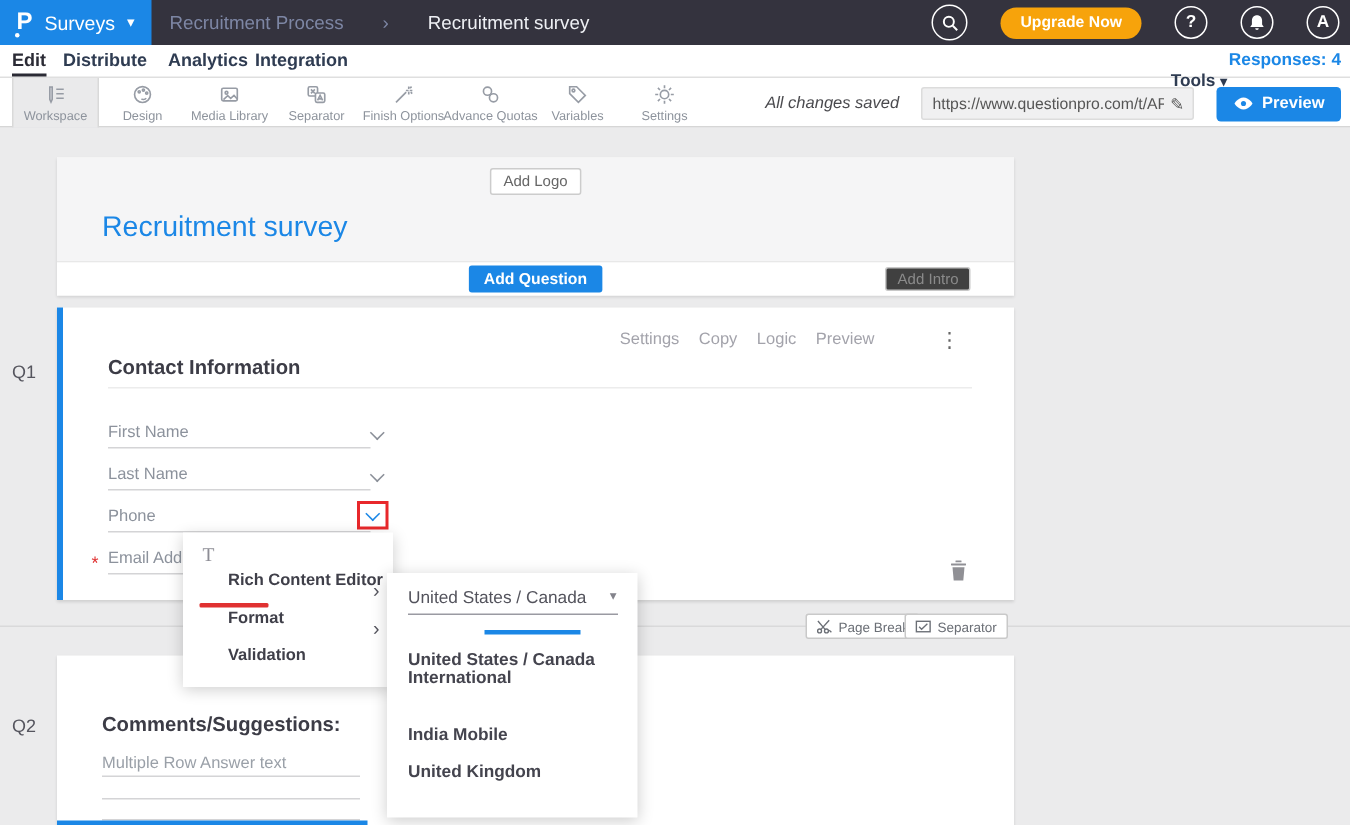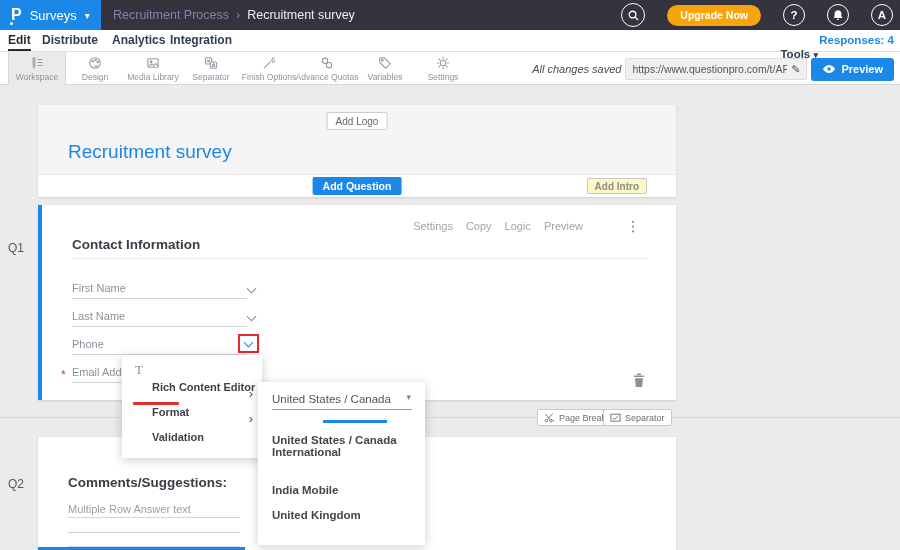--- a/index.html
+++ b/index.html
@@ -7,21 +7,21 @@
   body { font-family:"Liberation Sans", sans-serif; background:#ebebec; }
   #app { position:relative; width:900px; height:550px; overflow:hidden; background:#ebebec; }
 
   
   .topbar { position:absolute; left:0; top:0; width:900px; height:30px; background:#34333e; z-index:20; }
   .logo-area { position:absolute; left:0; top:0; width:101px; height:30px; background:#1b87e6; display:flex; align-items:center; padding-left:11px; gap:8px; cursor:pointer; }
   .logo-p { position:relative; color:#fff; font-weight:bold; font-size:16px; line-height:1; }
   .logo-p::after { content:""; position:absolute; left:-1px; bottom:-2px; width:3px; height:3px; background:#fff; border-radius:50%; }
   .logo-label { color:#fff; font-size:13px; }
   .caret-w { color:#fff; font-size:10px; }
-  .breadcrumb { position:absolute; left:113px; top:0; height:30px; display:flex; align-items:center; gap:7px; font-size:12.5px; }
+  .breadcrumb { position:absolute; left:113px; top:0; height:30px; display:flex; align-items:center; gap:26px; font-size:12.5px; }
   .crumb-parent, .crumb-sep { color:#7d86a4; }
   .crumb-current { color:#eef0f4; }
   .topbar-right { position:absolute; right:7px; top:0; height:30px; display:flex; align-items:center; gap:22px; }
   .circle-btn { width:22px; height:22px; border:1.5px solid #fff; border-radius:50%; color:#fff; display:flex; align-items:center; justify-content:center; font-size:11.5px; font-weight:bold; cursor:pointer; }
   .circle-btn.search { width:24px; height:24px; }
   .upgrade-btn { height:21px; background:#f7a30b; border-radius:11px; color:#fff; font-size:10.5px; font-weight:bold; display:flex; align-items:center; padding:0 13px; cursor:pointer; }
 
   
   .subnav { position:absolute; left:0; top:30px; width:900px; height:22px; background:#fff; border-bottom:1px solid #dfdfdf; z-index:19; }
   .tab { position:absolute; top:3px; font-size:12px; font-weight:bold; color:#2f3c52; cursor:pointer; }
@@ -30,35 +30,35 @@
   .tools .caret-d { color:#2f3c52; font-size:9px; }
   .responses { position:absolute; right:6px; top:4px; font-size:11.5px; font-weight:bold; color:#1b87e6; cursor:pointer; }
 
   
   .toolbar { position:absolute; left:0; top:52px; width:900px; height:33px; background:#fff; border-bottom:1px solid #d6d6d6; z-index:18; }
   .tb-items { position:absolute; left:8px; top:0; display:flex; height:33px; }
   .tb-item { width:58px; height:33px; display:flex; flex-direction:column; align-items:center; justify-content:center; gap:1px; cursor:pointer; }
   .tb-item.active { background:#eaeaeb; border-left:1px solid #d9d9d9; border-right:1px solid #d9d9d9; }
   .tb-item svg { display:block; }
   .tb-label { font-size:8.5px; color:#8d939c; white-space:nowrap; }
-  .tb-right { position:absolute; right:6px; top:5px; height:24px; display:flex; align-items:center; gap:4px; }
+  .tb-right { position:absolute; right:6px; top:5px; height:24px; display:flex; align-items:center; gap:15px; }
   .saved { font-style:italic; font-size:11px; color:#4a4a4e; }
   .url-box { width:182px; height:22px; background:#f0f0f1; border:1px solid #dcdcdc; border-radius:2px; display:flex; align-items:center; padding:0 6px; gap:4px; }
   .url-box input { flex:1; min-width:0; border:0; background:transparent; font-family:"Liberation Sans",sans-serif; font-size:10.5px; color:#555; outline:none; }
   .pencil { font-size:11px; color:#555; cursor:pointer; }
   .preview-btn { height:23px; background:#1b87e6; border:0; border-radius:3px; color:#fff; font-size:11px; font-weight:bold; display:flex; align-items:center; gap:5px; padding:0 11px; cursor:pointer; font-family:"Liberation Sans",sans-serif; }
 
   
   .survey-top { position:absolute; left:38px; top:105px; width:638px; background:#fff; box-shadow:0 1px 2px rgba(0,0,0,.12); z-index:1; }
   .banner { height:70px; background:#f5f5f6; border-bottom:1px solid #e8e8e8; position:relative; }
   .add-logo { position:absolute; left:50%; transform:translateX(-50%); top:7px; height:18px; background:#fff; border:1px solid #ccc; border-radius:2px; font-size:10px; color:#666; padding:0 8px; cursor:pointer; font-family:"Liberation Sans",sans-serif; }
   .survey-title { position:absolute; left:30px; top:36px; font-size:19px; font-weight:normal; color:#1b87e6; }
   .addq-row { height:22px; background:#fff; position:relative; }
   .add-question { position:absolute; left:50%; transform:translateX(-50%); top:2px; height:18px; background:#1b87e6; border:0; border-radius:2px; color:#fff; font-size:10.5px; font-weight:bold; padding:0 10px; cursor:pointer; font-family:"Liberation Sans",sans-serif; }
-  .add-intro { position:absolute; right:29px; top:3px; height:16px; background:#fef9c3; border:1px solid #c8c8c8; border-radius:2px; color:#8a8a8a; font-size:10px; padding:0 7px; cursor:pointer; font-family:"Liberation Sans",sans-serif;font-weight:bold; }
+  .add-intro { position:absolute; right:29px; top:3px; height:16px; background:#404040; border:1px solid #c8c8c8; border-radius:2px; color:#8a8a8a; font-size:10px; padding:0 7px; cursor:pointer; font-family:"Liberation Sans",sans-serif; }
 
   
   .q-label { position:absolute; font-size:12px; color:#55555e; z-index:1; }
   .q1-card { position:absolute; left:38px; top:205px; width:638px; height:195px; background:#fff; border-left:4px solid #1b87e6; box-shadow:0 1px 2px rgba(0,0,0,.12); z-index:2; }
   .q-actions { position:absolute; top:13px; right:36px; display:flex; align-items:center; gap:13px; }
   .q-action { font-size:11px; color:#a3a3ab; cursor:pointer; }
   .kebab { font-size:14px; color:#666; margin-left:30px; cursor:pointer; }
   .q-title { position:absolute; left:30px; top:32px; font-size:13.5px; font-weight:bold; color:#3c3c46; }
   .q-rule { position:absolute; left:30px; right:28px; top:53px; height:1px; background:#ececec; }
   .field-label { position:absolute; left:30px; font-size:11px; color:#8c929c; }

